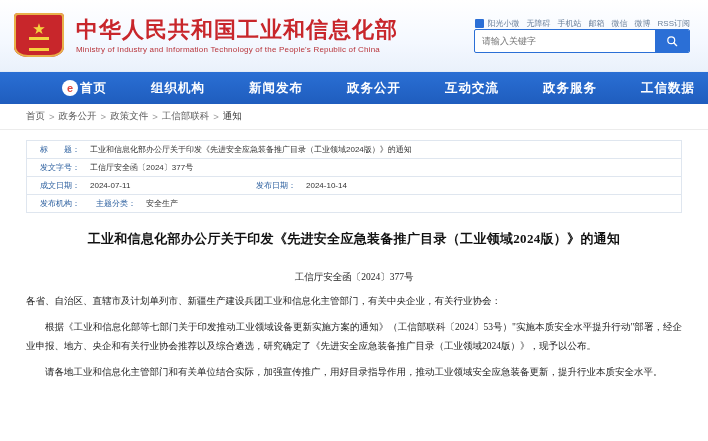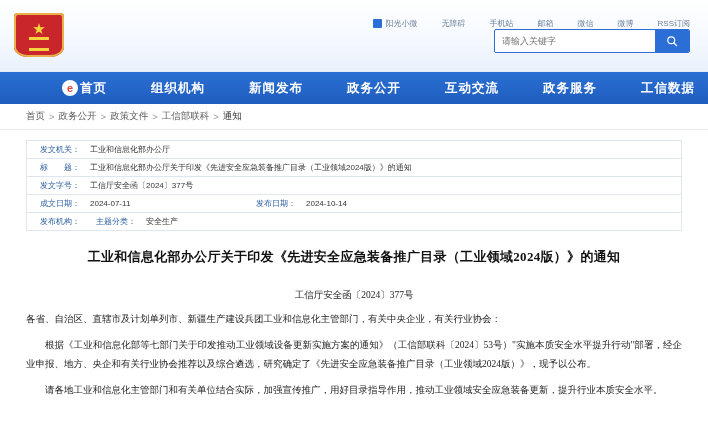--- a/index.html
+++ b/index.html
@@ -50,29 +50,29 @@
     letter-spacing: 1px; line-height: 1.15;
     font-family: "Liberation Serif", serif;
   }
   .title-en {
     font-size: 8px; color: #b8343a; margin-top: 3px; letter-spacing: 0.2px;
   }
   .header-right {
     margin-left: auto; display: flex; flex-direction: column; align-items: flex-end;
     padding-right: 4px;
   }
-  .toplinks { display: flex; align-items: center; gap: 24px; font-size: 8px; color: #6a7f99; }
+  .toplinks { display: flex; align-items: center; gap: 7px; font-size: 8px; color: #6a7f99; }
   .toplinks .item { display: flex; align-items: center; gap: 2px; white-space: nowrap; }
   .toplinks .bluebox {
     display: inline-block; width: 9px; height: 9px; background: #2b6fd6;
     border-radius: 1px; margin-right: 2px;
   }
   .searchbox {
     display: flex; align-items: center;
-    width: 196px; height: 24px;
+    width: 216px; height: 24px;
     border: 1px solid #2b6fd6; border-radius: 2px; background: #fff;
     overflow: hidden;
   }
   .searchbox input {
     border: 0; outline: 0; flex: 1; height: 100%;
     padding: 0 7px; font-size: 9px; color: #333;
     font-family: "Liberation Sans", sans-serif; background: transparent;
   }
   .searchbox .btn {
     width: 34px; height: 100%; background: #2b6fd6;
@@ -150,20 +150,24 @@
 <body>
 
 <div class="page">
 
   <div class="header">
     <div class="emblem">
       <div class="shield">
         <span class="star">★</span>
         <span class="gear"></span>
       </div>
+    </div>
+    <div class="titles">
+      <div class="title-cn">中华人民共和国工业和信息化部</div>
+      <div class="title-en">Ministry of Industry and Information Technology of the People's Republic of China</div>
     </div>
 
     <div class="header-right">
       <div class="toplinks">
         <span class="item">
             <i class="bluebox"></i>
             <span>阳光小微</span>
           </span>
         <span class="item">
             <span>无障碍</span>
@@ -214,24 +218,20 @@
     <span class="sep">&gt;</span>
     <span class="c">政策文件</span>
     <span class="sep">&gt;</span>
     <span class="c">工信部联科</span>
     <span class="sep">&gt;</span>
     <span class="c cur">通知</span>
   </div>
 
   <div class="meta">
     <div class="row">
-      <div class="cell lab">发文机关：</div>
-      <div class="cell val">工业和信息化部办公厅</div>
-    </div>
-    <div class="row">
       <div class="cell lab">标　　题：</div>
       <div class="cell val">工业和信息化部办公厅关于印发《先进安全应急装备推广目录（工业领域2024版）》的通知</div>
     </div>
     <div class="row">
       <div class="cell lab">发文字号：</div>
       <div class="cell val">工信厅安全函〔2024〕377号</div>
     </div>
     <div class="row">
       <div class="cell lab">成文日期：</div>
       <div class="cell val small">2024-07-11</div>

